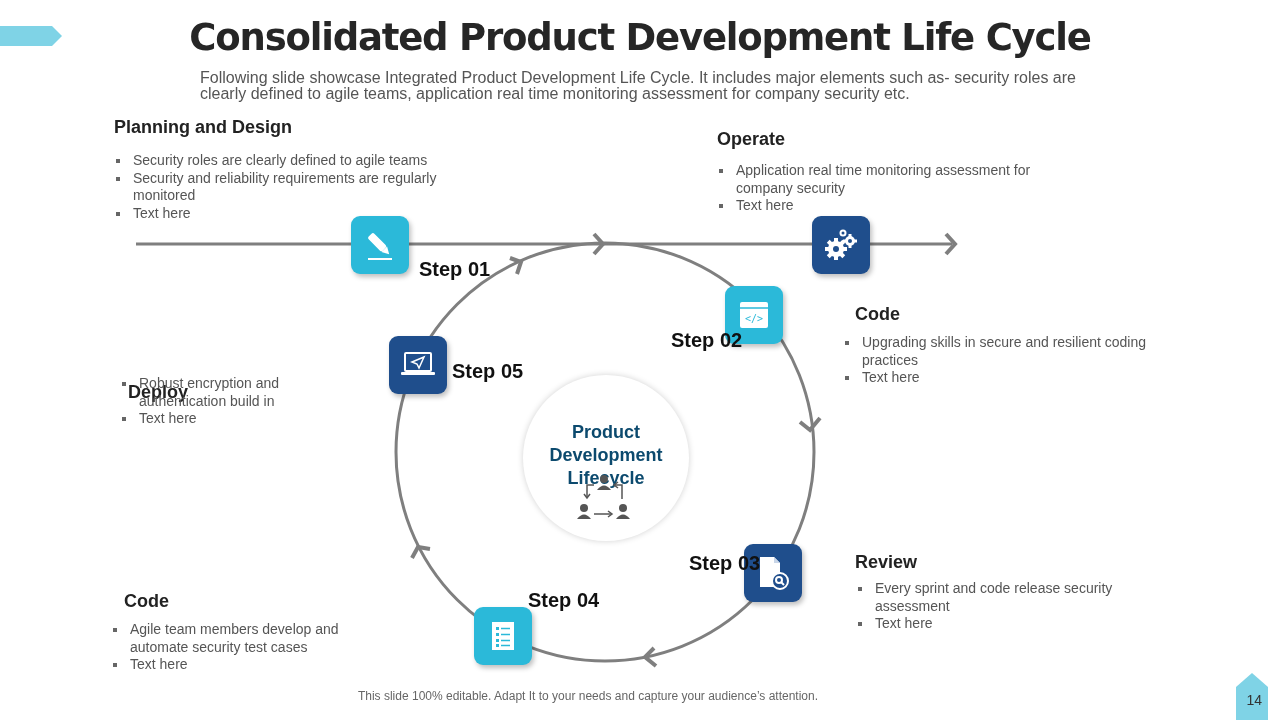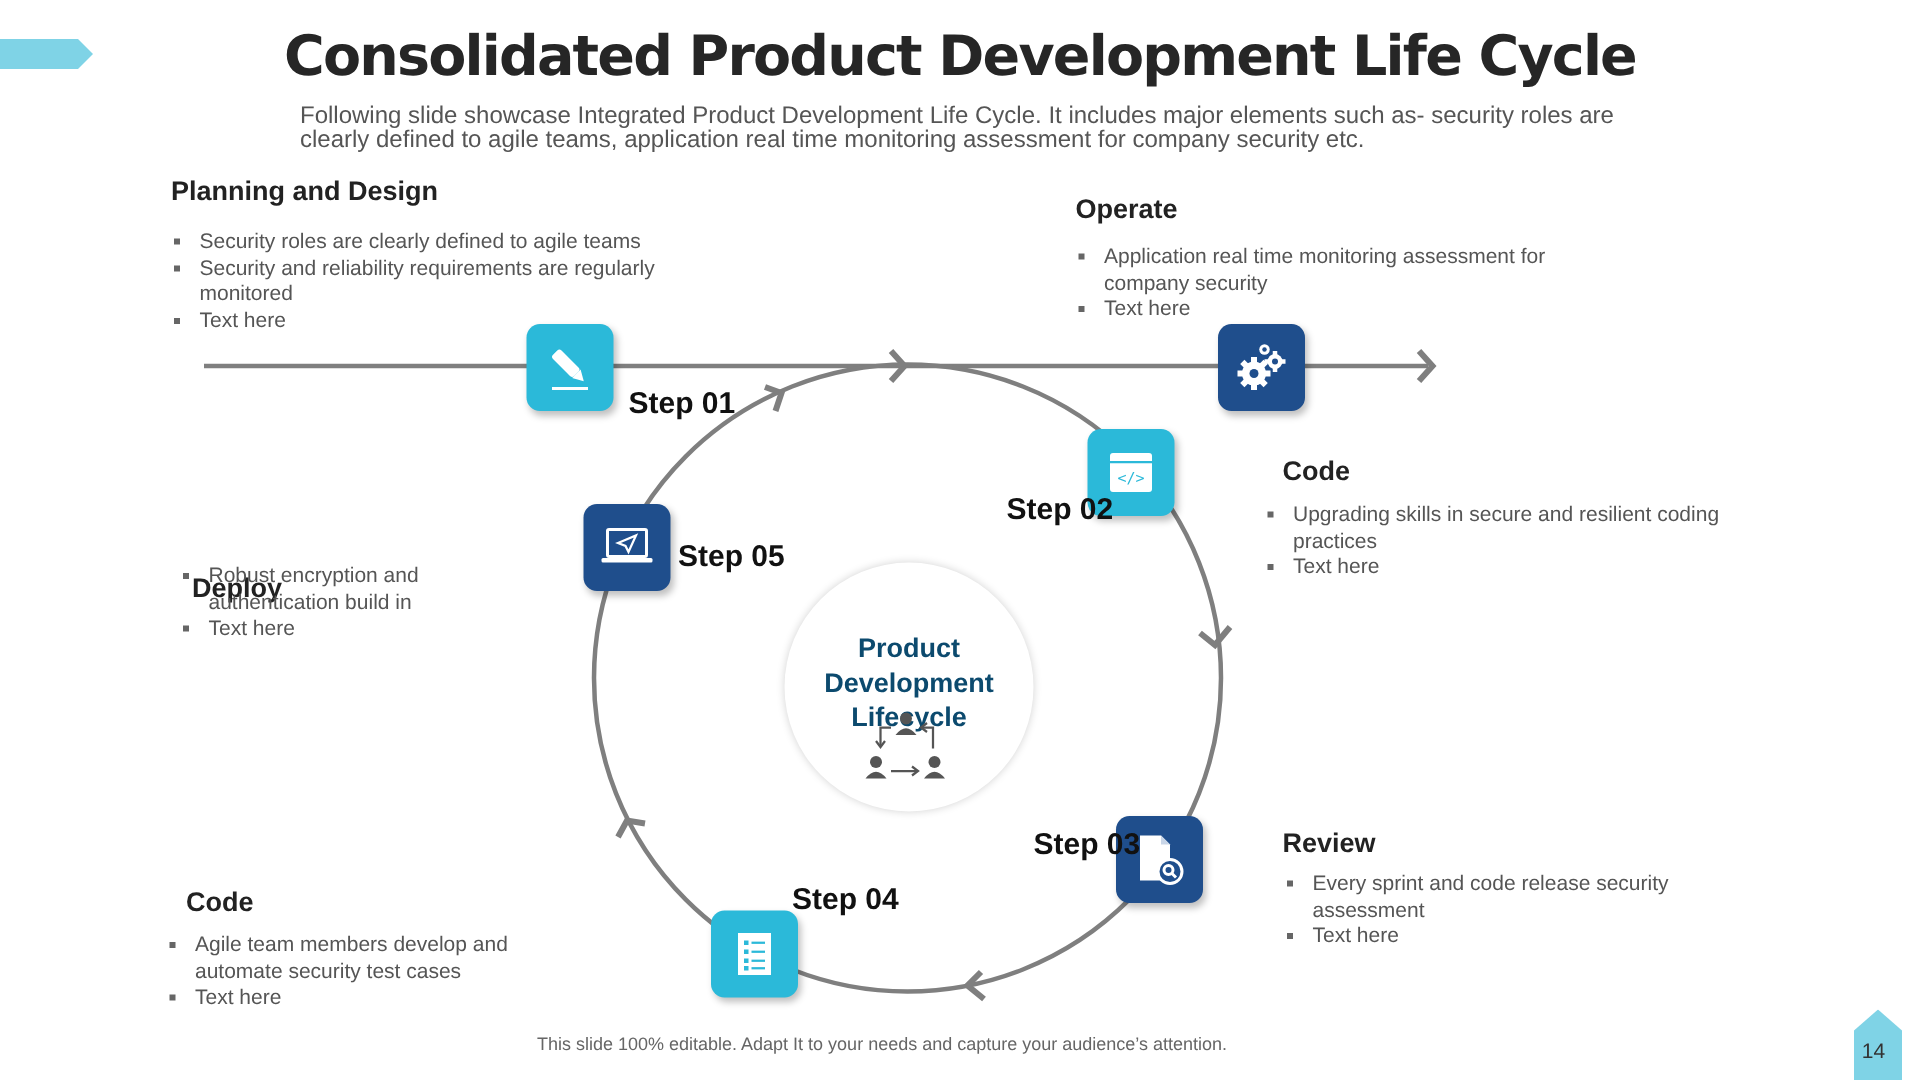--- a/index.html
+++ b/index.html
@@ -13,21 +13,21 @@
   .bullets li{position:relative;padding-left:19px;}
   .bullets li::before{content:"";position:absolute;left:2px;top:7px;width:4px;height:4px;background:#666;}
   .step-label{font-size:20px;font-weight:bold;color:#111;}
   .icon-box{width:58px;height:58px;border-radius:9px;display:flex;align-items:center;justify-content:center;box-shadow:2px 3px 5px rgba(0,0,0,0.25);}
   .teal{background:#2bb9d9;}
   .navy{background:#1f4e8c;}
   #center-circle{left:523px;top:375px;width:166px;height:166px;border-radius:50%;background:#fff;box-shadow:0 0 6px rgba(0,0,0,0.18);}
   #center-title{left:523px;width:166px;top:421px;text-align:center;font-size:18px;font-weight:bold;line-height:23px;color:#0c4a6e;}
   #footer{left:0;width:1176px;top:689px;text-align:center;font-size:12px;color:#666;}
   #page-num-badge{left:1236px;top:673px;width:32px;height:47px;}
-  #page-num{left:1236px;width:26px;top:692px;text-align:center;font-size:14px;color:#333;}
+  #page-num{left:1236px;width:26px;top:692px;text-align:right;font-size:14px;color:#333;}
 </style>
 </head>
 <body>
 
 <svg id="corner-tab" class="abs" viewBox="0 0 62 20">
   <polygon points="0,0 52,0 62,10 52,20 0,20" fill="#7fd3e6"></polygon>
 </svg>
 
 <div id="title" class="abs">Consolidated Product Development Life Cycle</div>
 <div id="subtitle" class="abs">Following slide showcase Integrated  Product Development  Life Cycle. It includes major elements such as- security roles are clearly defined to agile teams, application real time monitoring  assessment  for company security  etc.</div>

